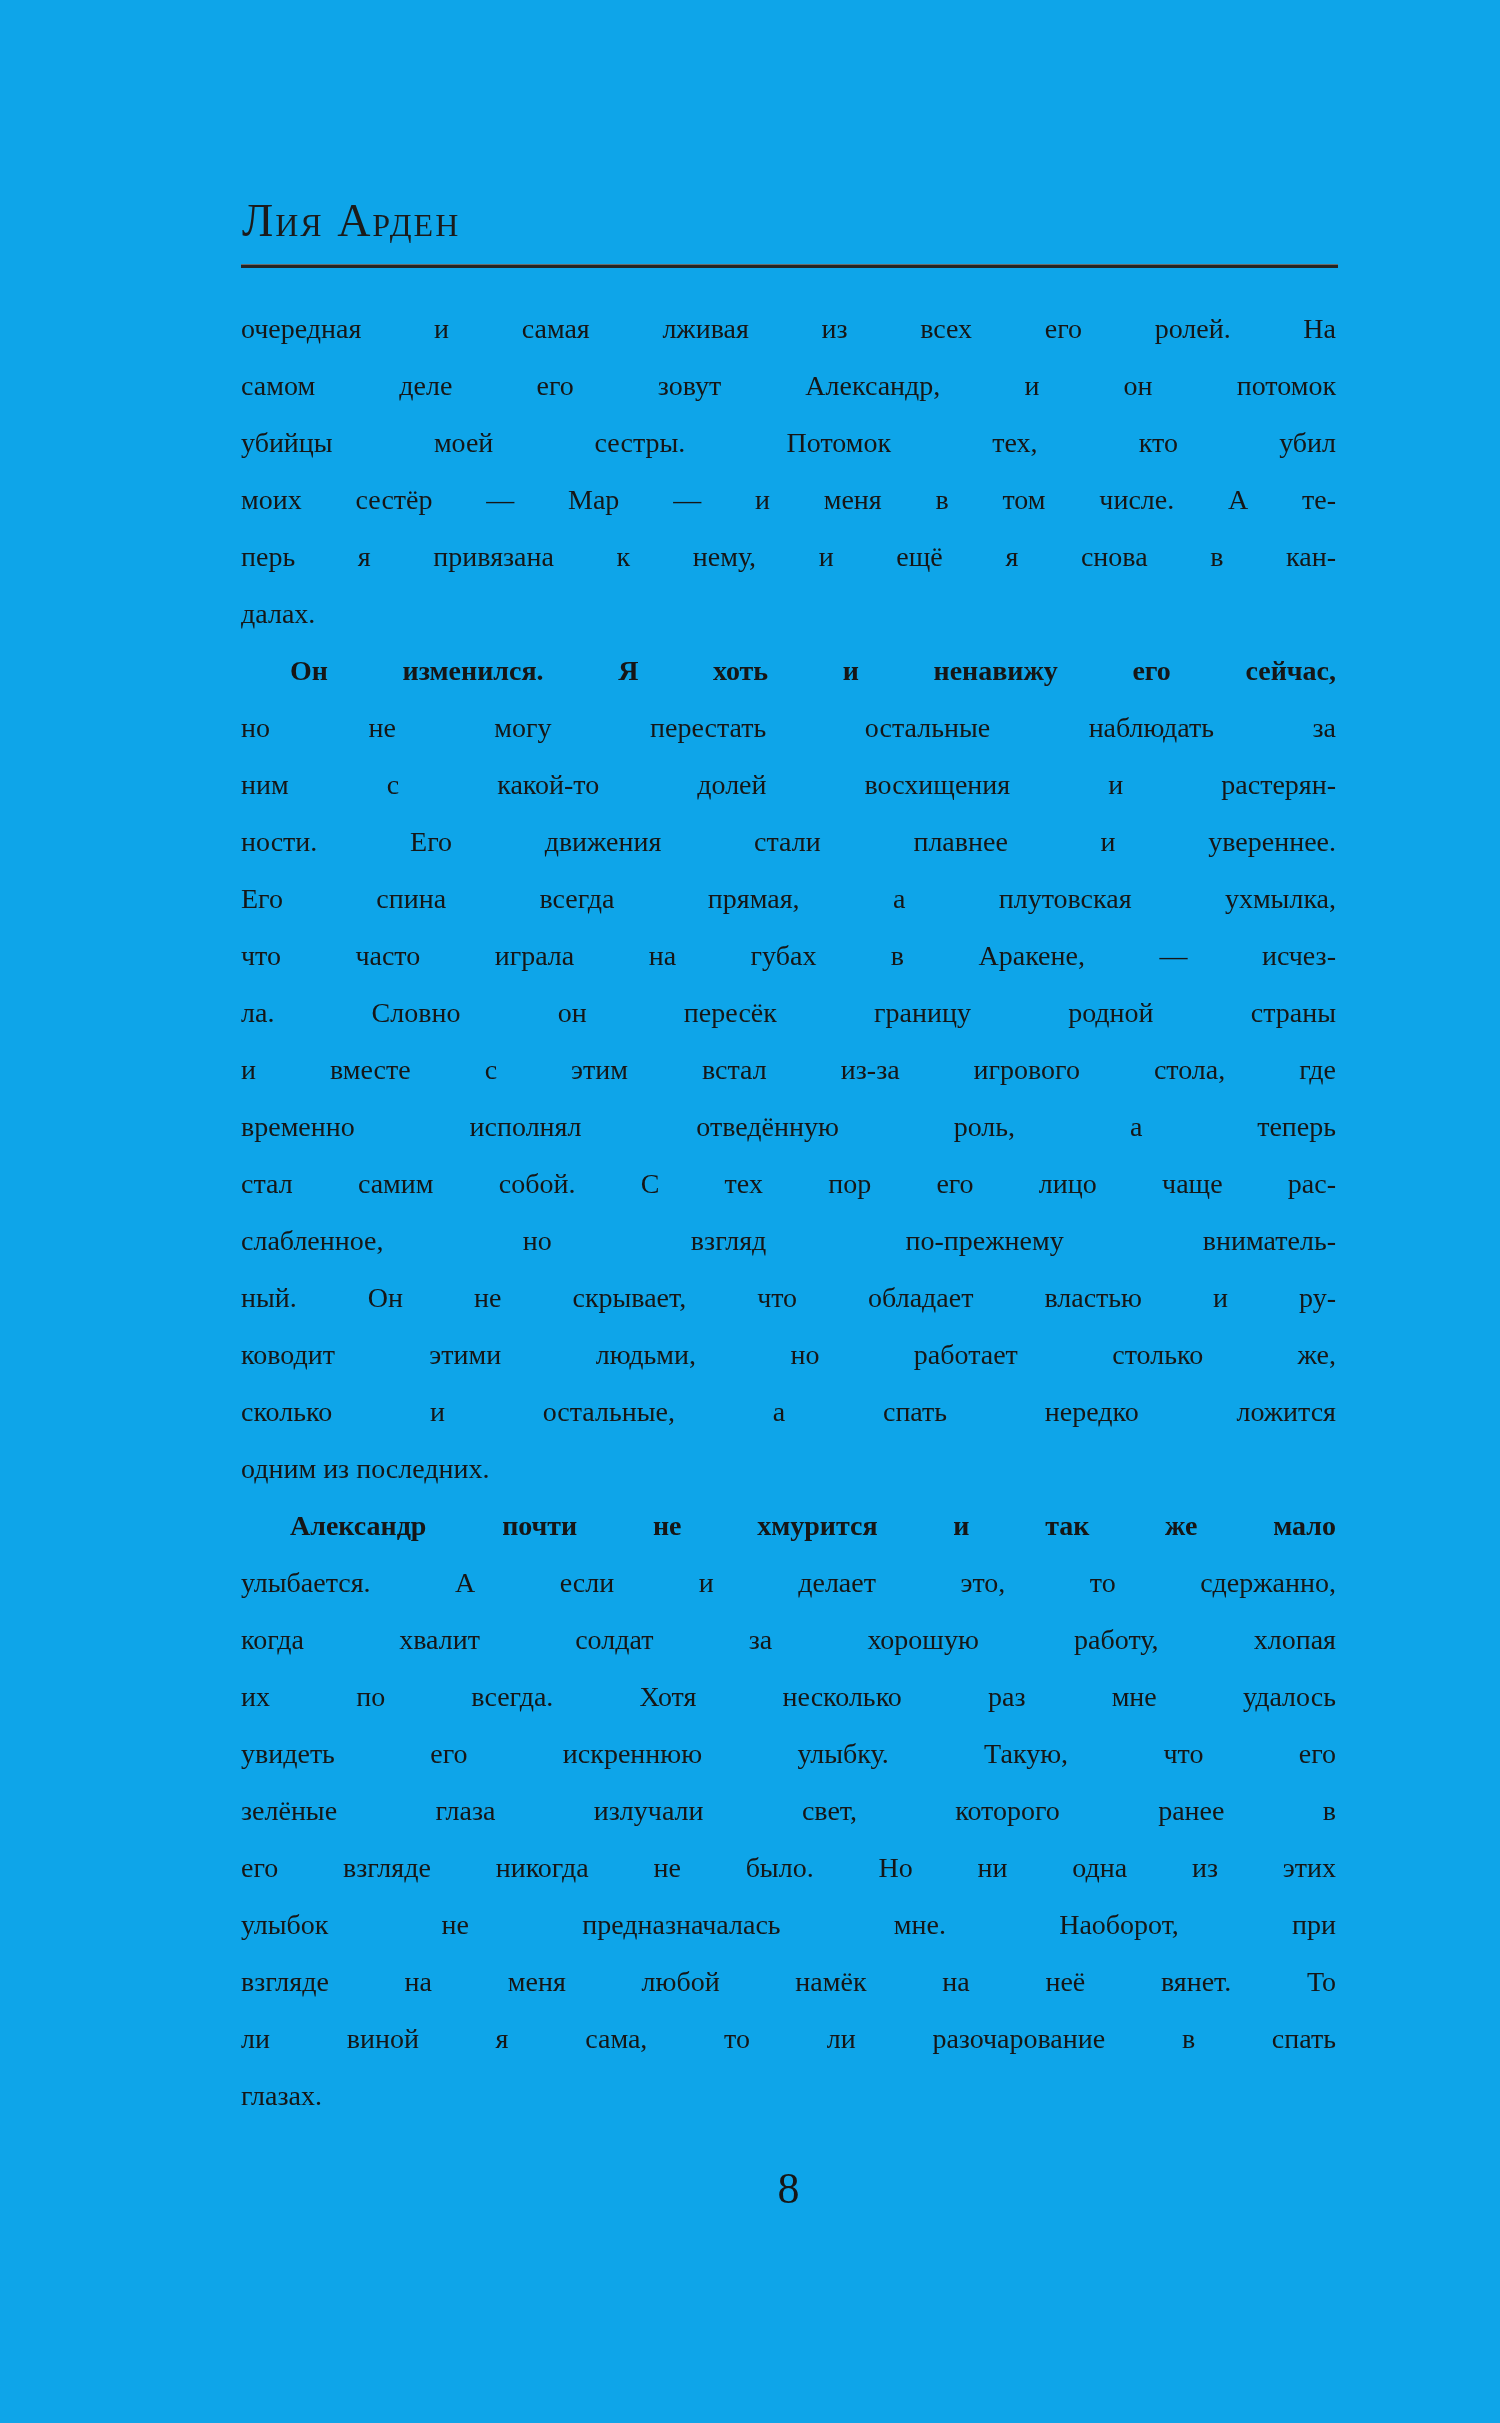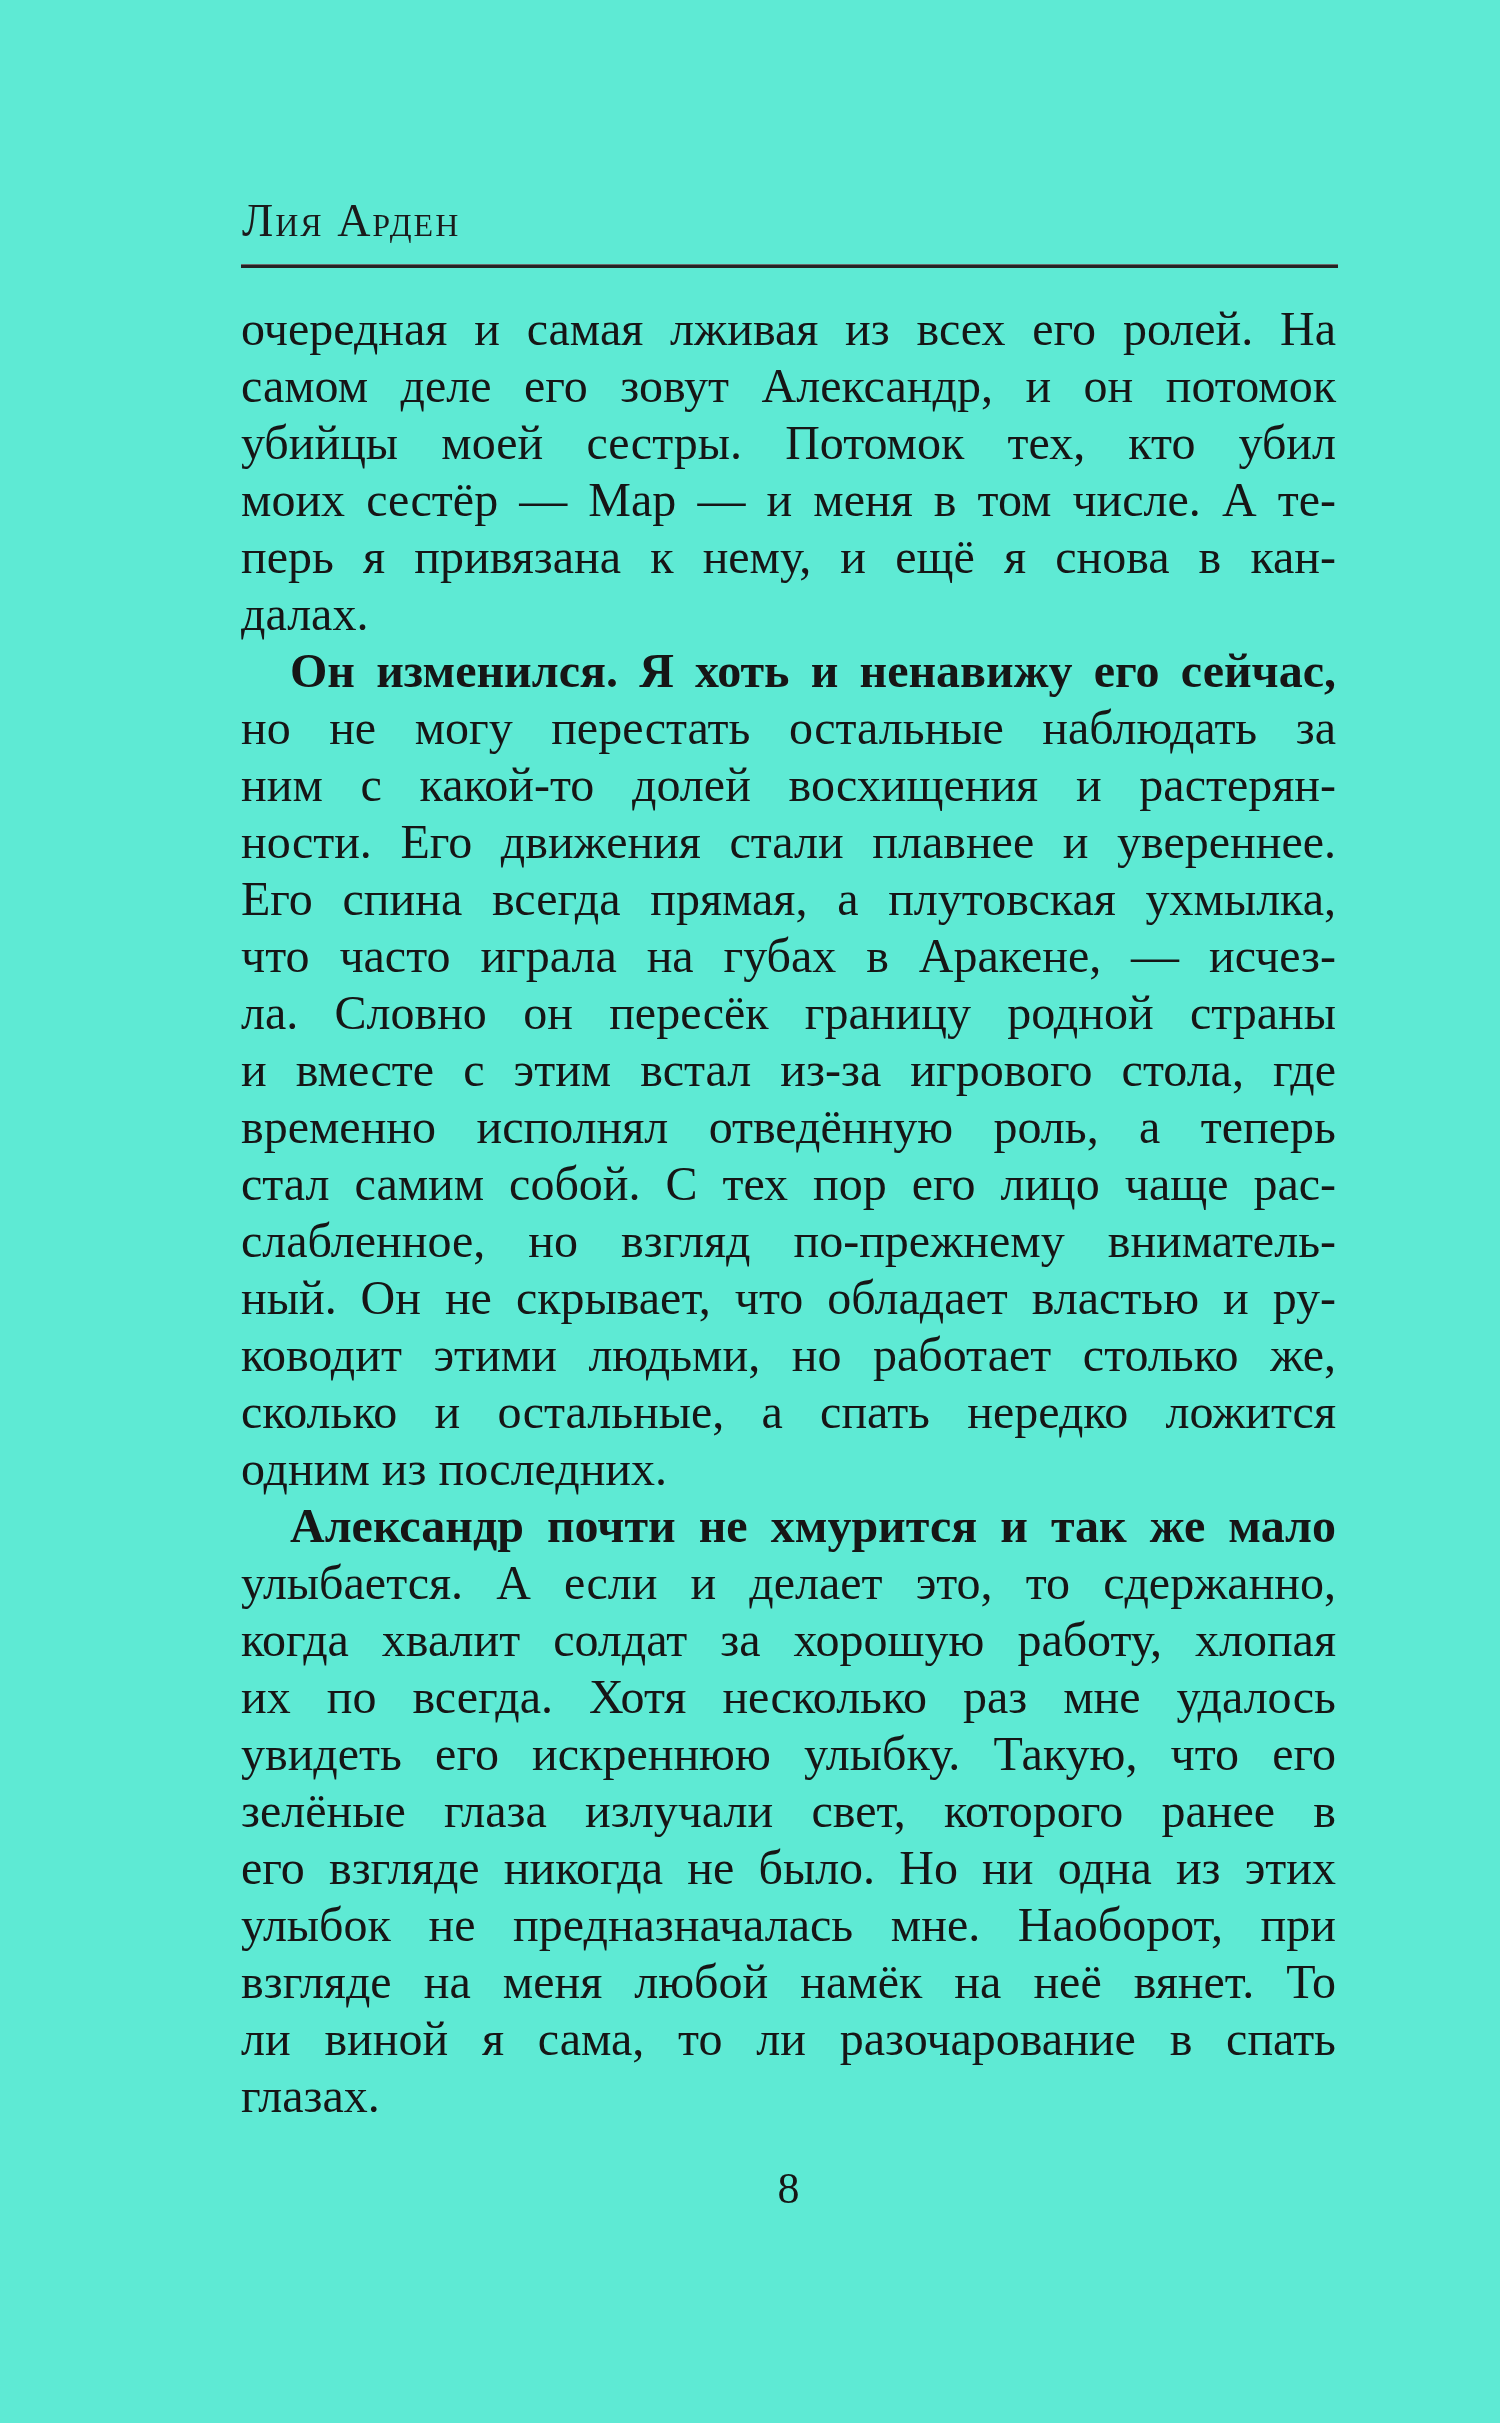--- a/index.html
+++ b/index.html
@@ -4,21 +4,21 @@
 <style>
   html, body {
     margin: 0;
     padding: 0;
     background: #e8e8e8;
   }
   .page {
     position: relative;
     width: 1500px;
     height: 2423px;
-    background: #5eead4;
+    background: #0ea5e9;
     font-family: "Liberation Serif", "DejaVu Serif", serif;
     color: #181818;
     overflow: hidden;
   }
   .running-header {
     position: absolute;
     left: 242px;
     top: 198px;
     font-size: 46px;
     line-height: 46px;
@@ -35,21 +35,21 @@
     height: 4px;
     background: #242424;
     border-top: 1px solid #6a6a6a;
     box-sizing: border-box;
   }
   .body-text {
     position: absolute;
     left: 241px;
     top: 300px;
     width: 1095px;
-    font-size: 48px;
+    font-size: 28px;
     line-height: 57px;
     color: #161616;
   }
   .body-text .line {
     text-align: justify;
     text-align-last: justify;
   }
   .body-text .line.para-end {
     text-align-last: left;
   }

